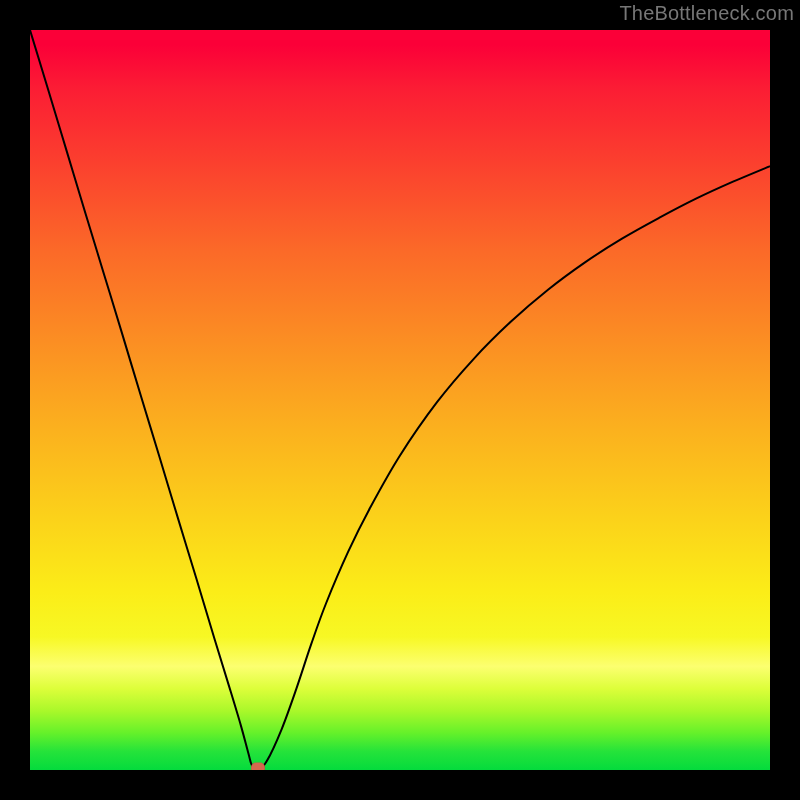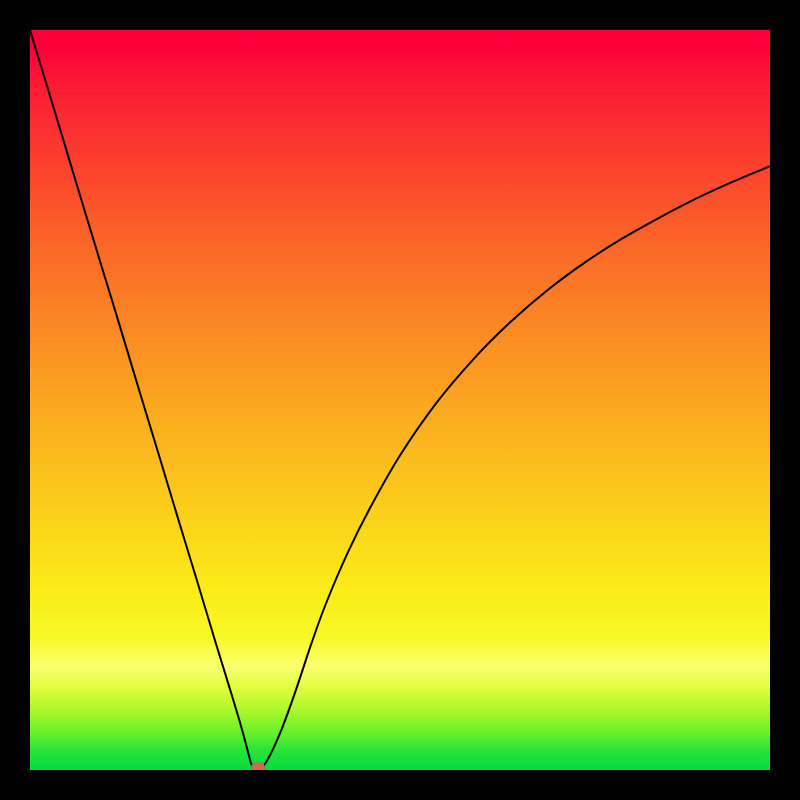--- a/index.html
+++ b/index.html
@@ -70,20 +70,21 @@
     border-radius: 5px / 5px;
     background: #d36a4e;
     transform: translate(-50%, -50%);
     box-shadow: 0 0 0 0.5px rgba(0,0,0,0.15) inset;
   }
 </style>
 </head>
 <body>
 
 <div class="frame">
+  <div class="attribution">TheBottleneck.com</div>
 
   <div class="plot-area">
     <div class="gradient"></div>
 
     <svg class="curve" viewBox="0 0 740 740" preserveAspectRatio="none">
       <path id="curve-path" d="M 0.00 0.00 C 3.08 10.11, 12.33 40.33, 18.50 60.68 C 24.67 81.03, 30.83 101.63, 37.00 122.10 C 43.17 142.57, 49.33 163.17, 55.50 183.52 C 61.67 203.87, 67.83 223.97, 74.00 244.20 C 80.17 264.43, 86.33 284.53, 92.50 304.88 C 98.67 325.23, 104.83 345.95, 111.00 366.30 C 117.17 386.65, 123.33 406.63, 129.50 426.98 C 135.67 447.33, 141.83 468.05, 148.00 488.40 C 154.17 508.75, 160.33 528.73, 166.50 549.08 C 172.67 569.43, 179.45 592.25, 185.00 610.50 C 190.55 628.75, 195.48 644.42, 199.80 658.60 C 204.12 672.78, 207.82 684.87, 210.90 695.60 C 213.98 706.33, 216.45 716.32, 218.30 722.98 C 220.15 729.64, 220.40 732.72, 222.00 735.56 C 223.60 738.40, 225.45 740.74, 227.92 740.00 C 230.39 739.26, 232.85 737.90, 236.80 731.12 C 240.75 724.34, 246.67 711.39, 251.60 699.30 C 256.53 687.21, 261.47 672.78, 266.40 658.60 C 271.33 644.42, 276.27 628.38, 281.20 614.20 C 286.13 600.02, 289.83 588.92, 296.00 573.50 C 302.17 558.08, 310.80 537.73, 318.20 521.70 C 325.60 505.67, 331.77 493.33, 340.40 477.30 C 349.03 461.27, 358.90 443.01, 370.00 425.50 C 381.10 407.99, 394.67 388.38, 407.00 372.22 C 419.33 356.06, 431.67 342.00, 444.00 328.56 C 456.33 315.12, 468.67 303.03, 481.00 291.56 C 493.33 280.09, 505.67 269.61, 518.00 259.74 C 530.33 249.87, 542.67 240.87, 555.00 232.36 C 567.33 223.85, 579.67 216.08, 592.00 208.68 C 604.33 201.28, 616.67 194.62, 629.00 187.96 C 641.33 181.30, 653.67 174.76, 666.00 168.72 C 678.33 162.68, 690.67 157.13, 703.00 151.70 C 715.33 146.27, 733.83 138.75, 740.00 136.16" fill="none" stroke="#000000" stroke-width="2"></path>
     </svg>
 
     <div id="marker" class="marker" style="left: 227.92px; top: 737.78px; background: rgb(211, 106, 78);"></div>
   </div>

